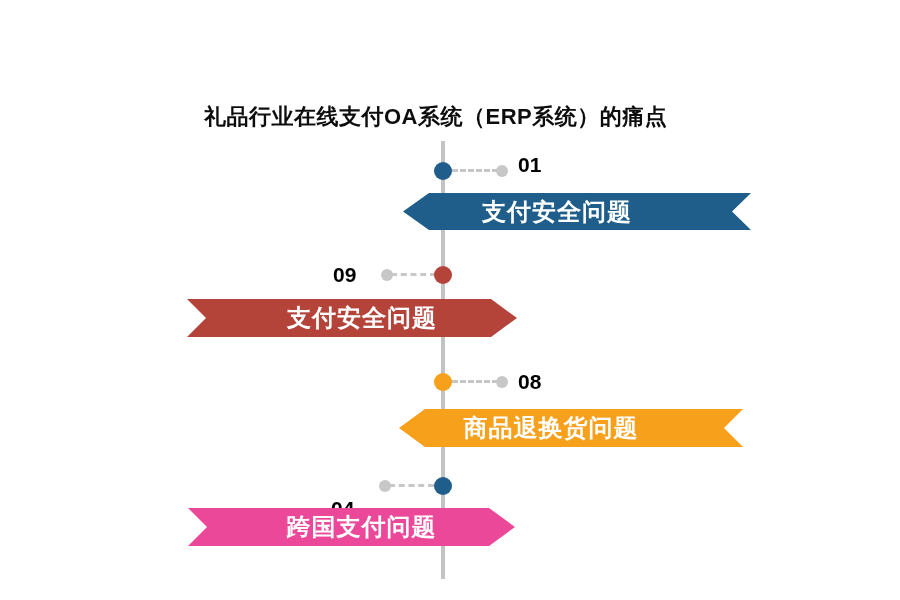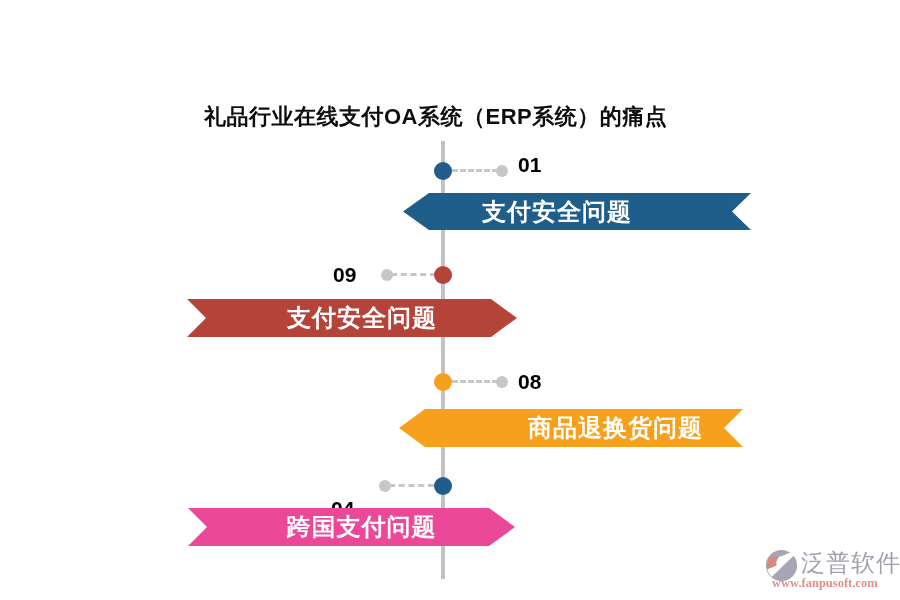--- a/index.html
+++ b/index.html
@@ -81,21 +81,21 @@
   .i2-num  { left: 333px; top: 262px; }
   .i2-end  { left: 381px; top: 269px; }
   .i2-dash { left: 391px; top: 273px; width: 45px; }
   .i2-node { left: 434px; top: 266px; }
   .i2-banner { left: 187px; top: 299px; width: 310px; height: 38px; }
 
   .i3-node { left: 434px; top: 373px; }
   .i3-dash { left: 452px; top: 380px; width: 46px; }
   .i3-end  { left: 496px; top: 376px; }
   .i3-num  { left: 518px; top: 369px; }
-  .i3-banner { left: 399px; top: 409px; width: 304px; height: 38px; justify-content: flex-end; }
+  .i3-banner { left: 399px; top: 409px; width: 304px; height: 38px; }
 
   .i4-num  { left: 331px; top: 473px; margin-top: 23px; }
   .i4-end  { left: 379px; top: 480px; }
   .i4-dash { left: 389px; top: 484px; width: 45px; }
   .i4-node { left: 434px; top: 477px; }
   .i4-banner { left: 188px; top: 508px; width: 307px; height: 38px; }
 
   
   .watermark {
     position: absolute;
@@ -166,23 +166,14 @@
   <div>
     <div class="num i4-num">04</div>
     <div class="end-dot i4-end"></div>
     <div class="dash i4-dash"></div>
     <div class="node-dot i4-node" style="background-color: rgb(31, 94, 139);"></div>
     <div class="banner point-right i4-banner" style="background-color: #ec4899;">
       <span>跨国支付问题</span>
     </div>
   </div>
 
-  <div class="watermark">
-    <svg class="wm-icon" viewBox="0 0 34 34">
-      <circle cx="17" cy="17" r="16" fill="#A9A4B4"></circle>
-      <path d="M 4 9 A 16 16 0 0 0 2.2 21 L 12 17 A 7 7 0 0 1 15 8 Z" fill="#D98A7F"></path>
-      <path d="M 15 8 A 9 9 0 0 0 12 17 L 2.2 21 A 16 16 0 0 0 7 28.5 C 14 22 22 14 30 6.5 A 16 16 0 0 0 26 3.5 C 23 5 19 6.5 15 8 Z" fill="#ffffff"></path>
-    </svg>
-    <div class="wm-brand" style="color: rgb(164, 159, 176);">泛普软件</div>
-    <div class="wm-url" style="color: rgb(224, 145, 138);">www.fanpusoft.com</div>
-  </div>
 
 </div>
 
 </body></html>

